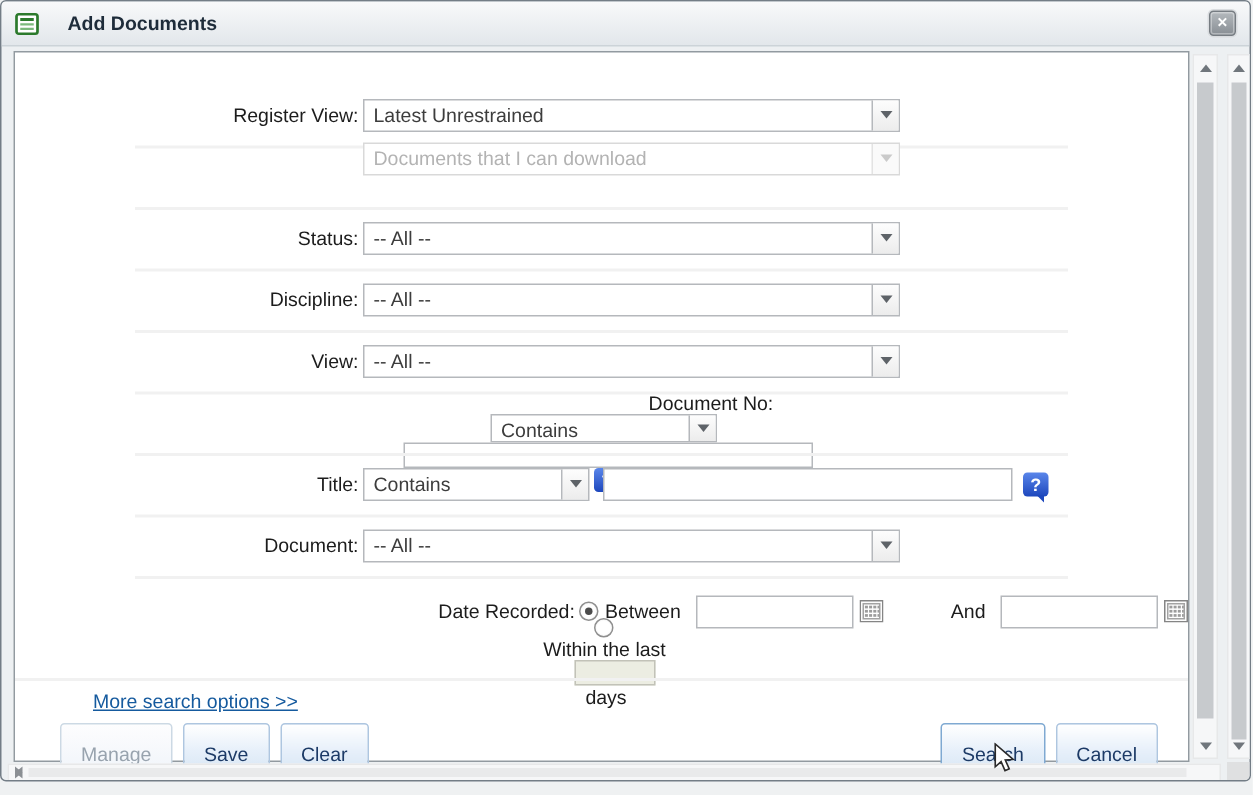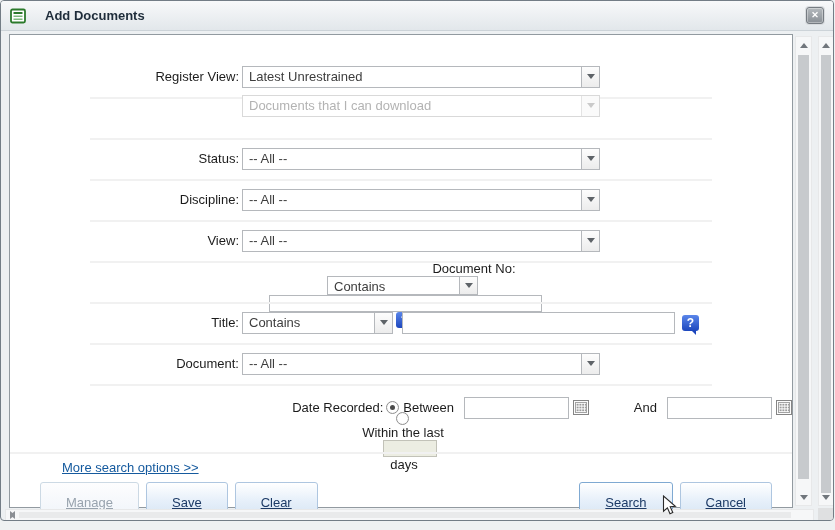--- a/index.html
+++ b/index.html
@@ -54,23 +54,23 @@
   .radio.checked::after { content:""; display:block; width:5px; height:5px; margin:3px; border-radius:50%; background:#4b4b4b; }
   .inline-lbl { font-size:13px; color:#1c1c1c; margin-left:4px; white-space:nowrap; }
   .and-lbl { margin-left:45px; }
   .days-lbl { margin-left:6px; }
   .cal-icon { flex:none; margin-left:4px; cursor:pointer; line-height:0; }
 
   .more-link { position:absolute; left:28px; top:425px; font-size:13px; color:#155a9e;
     text-decoration:underline; cursor:pointer;margin-left:24px; }
   .btn-left { position:absolute; left:30px; top:447px; display:flex; gap:7px; }
   .btn-right { position:absolute; right:20px; top:447px; display:flex; gap:7px; }
-  .btn { height:40px; padding:0 25px; border:1px solid #aec6e0; border-radius:3px;
+  .btn { height:40px; padding:0 13px; border:1px solid #aec6e0; border-radius:3px;
     background:linear-gradient(#ffffff,#e7f0fa 45%,#d2e2f2); font:13px "Liberation Sans",sans-serif;
-    color:#1c3a66; cursor:pointer;text-decoration:underline; }
+    color:#1c3a66; cursor:pointer; }
   .btn.disabled { color:#98a3ae; border-color:#ccd9e4; background:linear-gradient(#fdfdfe,#eef3f9); cursor:default; }
   .btn.focused { border-color:#7fa9d2; }
 
   .vscroll { position:absolute; width:17px; background:#f6f7f8; border:1px solid #e7e8e9; }
   .vscroll.narrow { width:16px; }
   .scroll-btn { position:absolute; left:0; right:0; height:16px; display:flex; align-items:center; justify-content:center; cursor:pointer; }
   .scroll-btn.up { top:0; } .scroll-btn.down { bottom:0; }
   .tri-up-s { width:0;height:0;border:4px solid transparent;border-bottom:5px solid #70767c;transform:translateY(-2px); }
   .tri-dn-s { width:0;height:0;border:4px solid transparent;border-top:5px solid #70767c;transform:translateY(2px); }
   .tri-lf-s { width:0;height:0;border:4px solid transparent;border-right:5px solid #8b8f94;transform:translateX(-2px); }

